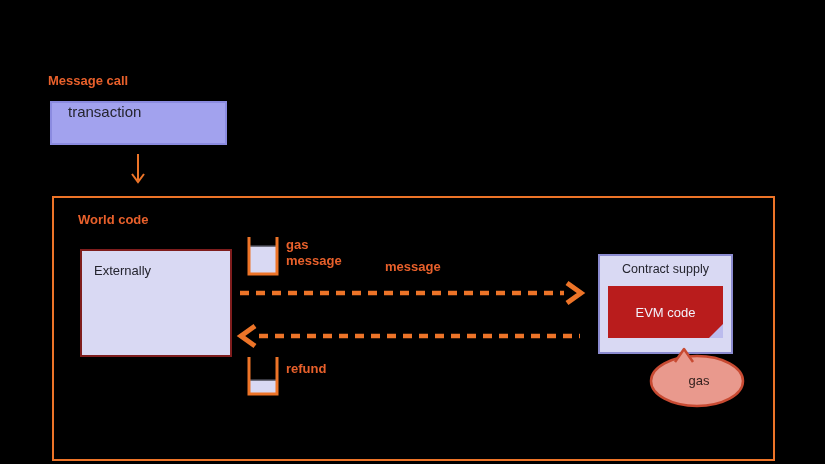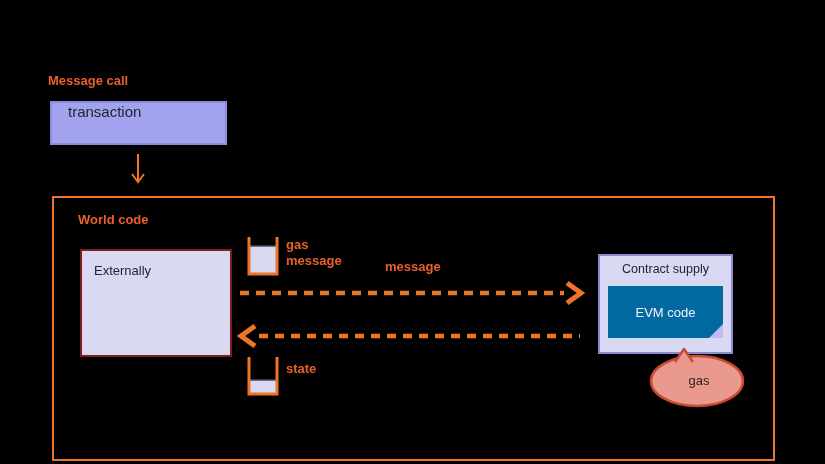--- a/index.html
+++ b/index.html
@@ -28,21 +28,21 @@
     background:#d9d9f3;border:2px solid #7f1d1d;
     padding:10px 0 0 12px;color:#24242e;font-size:13px;line-height:1.6;
   }
   .contract-box{
     left:598px;top:218px;width:135px;height:100px;box-sizing:border-box;
     background:#d9d9f3;border:2px solid #8b8bd0;
     color:#24242e;font-size:12.5px;text-align:center;padding-top:6px;
   }
   .evm-box{
     left:608px;top:250px;width:115px;height:52px;box-sizing:border-box;
-    background:#0369a1;color:#f2f2fc;font-size:13px;
+    background:#b91c1c;color:#f2f2fc;font-size:13px;
     display:flex;align-items:center;justify-content:center;
   }
   .evm-fold{
     position:absolute;right:0;bottom:0;width:0;height:0;
     border-bottom:14px solid #bcbcee;border-left:14px solid transparent;
   }
   .gas-supply-label{left:286px;top:201px;line-height:16px;}
   .gas-supply-label span{display:block;}
   .message-label{left:385px;top:223px;}
   .refund-label{left:286px;top:325px;}
@@ -95,21 +95,21 @@
   <svg class="abs" style="left:236px;top:287px;" width="350" height="26">
     <polyline points="19,3 5,13 19,23" fill="none" stroke="#ed7428" stroke-width="5"></polyline>
     <line x1="23" y1="13" x2="344" y2="13" stroke="#ed7428" stroke-width="4.5" stroke-dasharray="9 7"></line>
   </svg>
 
   <svg class="abs" style="left:246px;top:320px;" width="34" height="41">
     <rect x="4" y="24" width="26" height="13" fill="#d9d9f3"></rect>
     <line x1="4" y1="24" x2="30" y2="24" stroke="#4a4a55" stroke-width="1.5"></line>
     <path d="M3,1 L3,38 L31,38 L31,1" fill="none" stroke="#ed7428" stroke-width="3"></path>
   </svg>
-  <div class="abs orange-label refund-label">state</div>
+  <div class="abs orange-label refund-label">refund</div>
 
   <div class="abs contract-box">
     <span>Contract supply</span>
   </div>
   <div class="abs evm-box">
     <span>EVM code</span>
     <div class="evm-fold"></div>
   </div>
 
   <svg class="abs" style="left:647px;top:310px;" width="104" height="64">

